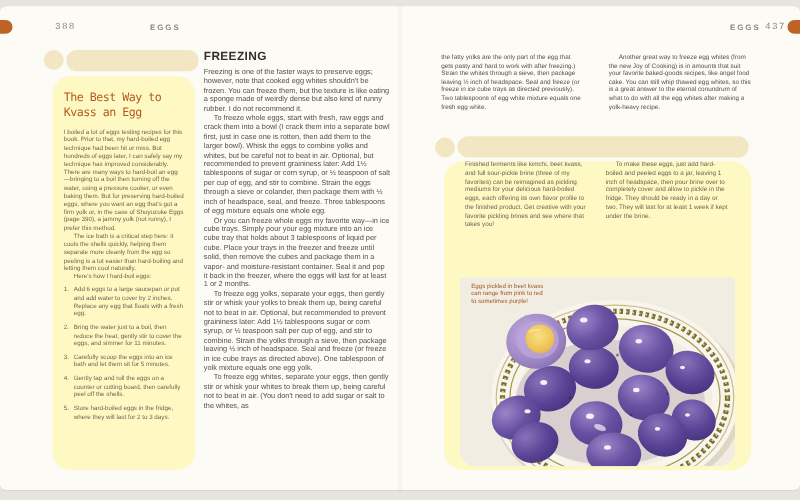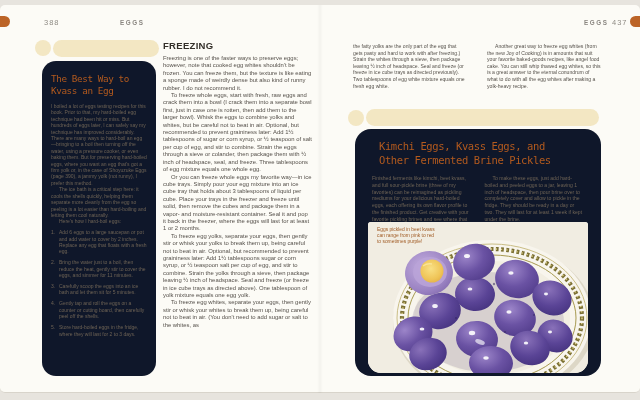--- a/index.html
+++ b/index.html
@@ -18,30 +18,30 @@
   .gutter {
     position:absolute; left:317px; top:5px; width:6px; height:388px;
     background:linear-gradient(90deg, rgba(0,0,0,0), rgba(0,0,0,0.035), rgba(0,0,0,0));
   }
   .tab {
     position:absolute; top:16px; width:10px; height:11px; background:#bc6427;
   }
   .tab-left { left:0; border-radius:0 5.5px 5.5px 0; }
   .tab-right { right:0; border-radius:5.5px 0 0 5.5px; }
   .pagenum {
-    position:absolute; top:18px; font-size:7.5px; letter-spacing:1px; color:#8f8b84;
+    position:absolute; top:18px; font-size:7.5px; letter-spacing:1px; color:#8f8b84;font-family:Liberation Mono, monospace;
   }
   .runhead {
     position:absolute; top:19px; font-size:6.3px; font-weight:bold;
     letter-spacing:1.6px; color:#8a8680;
   }
   
   .jar-knob { position:absolute; width:16px; height:16px; border-radius:50%; background:#f3e7c3; }
   .jar-lid  { position:absolute; height:17px; border-radius:8.5px; background:#f3e7c3; }
-  .jar-body { position:absolute; background:#0f172a; overflow:hidden; }
+  .jar-body { position:absolute; background:#fef9c3; overflow:hidden; }
   .jar-title {
     font-family:"DejaVu Sans Mono", monospace;
     color:#b35a1e; font-size:9.3px; line-height:12px; letter-spacing:-0.4px;
     margin-bottom:6px;
   }
   .s-para { font-size:5px; line-height:6.4px; color:#6e6355; }
   .k-para { font-size:5.1px; line-height:6.8px; color:#6e6355; }
   .indent { text-indent:8px; }
   .step { display:flex; margin-top:4.5px; }
   .step-num { flex:none; width:8px; font-size:5px; line-height:6.4px; color:#6e6355; }
@@ -131,24 +131,20 @@
 <div class="col" style="left:353px;top:43px;width:114px">
   <p class="c-para">the fatty yolks are the only part of the egg that gets pasty and hard to work with after freezing.) Strain the whites through a sieve, then package leaving ½ inch of headspace. Seal and freeze (or freeze in ice cube trays as directed previously). Two tablespoons of egg white mixture equals one fresh egg white.</p>
 </div>
 <div class="col" style="left:487px;top:43px;width:114px">
   <p class="c-para indent">Another great way to freeze egg whites (from the new Joy of Cooking) is in amounts that suit your favorite baked-goods recipes, like angel food cake. You can still whip thawed egg whites, so this is a great answer to the eternal conundrum of what to do with all the egg whites after making a yolk-heavy recipe.</p>
 </div>
 
 <div class="jar-knob" style="left:348px;top:110px"></div>
 <div class="jar-lid" style="left:366px;top:109px;width:233px"></div>
 <div class="jar-body kimchi-box">
-  <div class="kimchi-title">
-    <span>Kimchi Eggs, Kvass Eggs, and</span><br>
-    <span>Other Fermented Brine Pickles</span>
-  </div>
   <div class="kimchi-cols">
     <div>
         <p class="k-para">Finished ferments like kimchi, beet kvass, and full sour-pickle brine (three of my favorites) can be reimagined as pickling mediums for your delicious hard-boiled eggs, each offering its own flavor profile to the finished product. Get creative with your favorite pickling brines and see where that takes you!</p>
       </div>
     <div>
         <p class="k-para indent">To make these eggs, just add hard-boiled and peeled eggs to a jar, leaving 1 inch of headspace, then pour brine over to completely cover and allow to pickle in the fridge. They should be ready in a day or two. They will last for at least 1 week if kept under the brine.</p>
       </div>
   </div>
 </div>
 

